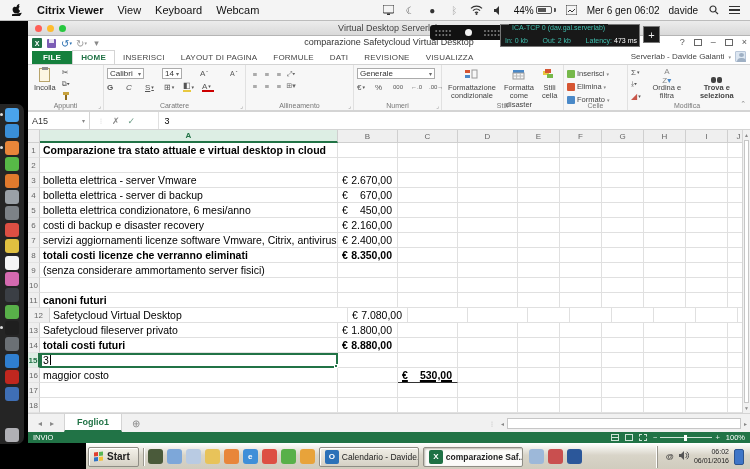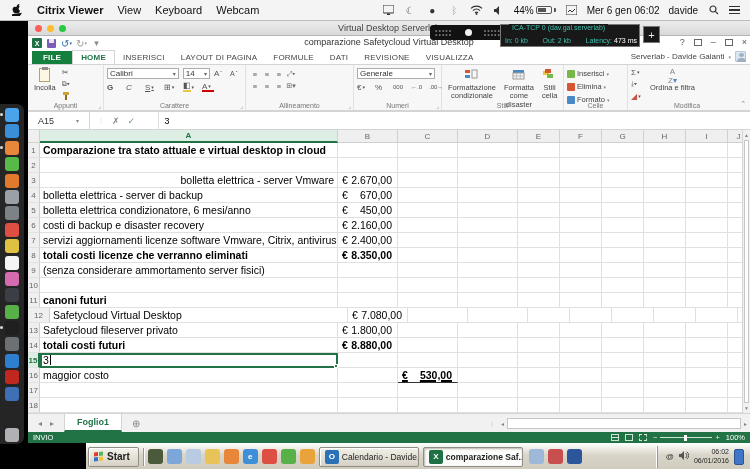--- a/index.html
+++ b/index.html
@@ -85,34 +85,34 @@
   .rbody { display:flex; gap:3px; height:34px; }
   .big-btn { display:flex; flex-direction:column; align-items:center; justify-content:flex-start; gap:1px; padding:1px 3px; color:#444; }
   .big-ico { width:13px; height:15px; }
   .clip { width:11px; height:14px; background:#fdf6e3; border:1px solid #b7a36a; position:relative; }
   .clip:before { content:""; position:absolute; left:2px; top:-2px; width:6px; height:3px; background:#8d8d8d; }
   .small-col { display:flex; flex-direction:column; gap:2px; justify-content:center; }
   .sico { height:10px; min-width:12px; display:inline-flex; align-items:center; gap:1px; color:#555; font-size:8px; }
   .combo { height:11px; border:1px solid #ababab; background:#fff; display:inline-flex; align-items:center;
     justify-content:space-between; padding:0 2px; font-size:8px; color:#333; }
   .combo .dd { color:#666; font-size:6px; margin-left:2px; }
-  .fmt-row { display:flex; align-items:center; gap:4px; height:12px; }
+  .fmt-row { display:flex; align-items:center; gap:18px; height:12px; }
   .b { font-weight:bold; } .i { font-style:italic; } .u { text-decoration:underline; }
   .fcolor { border-bottom:2px solid #c00; line-height:9px; }
   .align-g { display:grid; grid-template-columns:repeat(4,12px); grid-auto-rows:12px; align-items:center; justify-items:center; color:#666; }
   .stack-btn { display:flex; align-items:center; gap:2px; height:11px; white-space:nowrap; color:#444; }
   .sq { width:8px; height:8px; border-radius:1px; display:inline-block; }
   .two-line { text-align:center; line-height:1.1; }
   .chev-up { position:absolute; right:4px; bottom:2px; color:#888; font-size:7px; }
   .binoc { display:inline-flex; } .binoc i { width:5px; height:6px; background:#444; border-radius:2px; margin-right:1px; }
 
   
   .fbar { height:18px; border-bottom:1px solid #d4d4d4; display:flex; align-items:stretch; font-size:9px; }
   .name-box { width:62px; border-right:1px solid #d4d4d4; display:flex; align-items:center;
-    justify-content:space-between; padding:0 10px; color:#333; }
+    justify-content:space-between; padding:0 4px; color:#333; }
   .name-box .dd { color:#888; font-size:6px; }
   .fbar-btns { display:flex; align-items:center; gap:8px; padding:0 8px; border-right:1px solid #e0e0e0; color:#888; }
   .fx { font-style:italic; font-family:"Liberation Serif", serif; color:#555;margin-top:36px; }
   .fbar-val { flex:1; display:flex; align-items:center; padding-left:6px; color:#000; }
 
   
   .grid-area { position:relative; height:283px; background:#fff; overflow:hidden; }
   .hrow { display:flex; height:13px; }
   .hcell { background:#efefef; border-right:1px solid #cfcfcf; border-bottom:1px solid #cfcfcf;
     font-size:8px; color:#666; display:flex; align-items:center; justify-content:center; flex:0 0 auto; }
@@ -485,20 +485,27 @@
               <span class="sico" style="font-size:7px">⤓▾</span>
               <span class="sico">
                   <span style="color:#c9574a">◢</span>
                   <span style="font-size:5px">▾</span>
                 </span>
             </span>
             <span class="big-btn two-line">
               <span class="big-ico" style="color:#888;font-size:8px">A<br>Z<span style="color:#4a89c8">▾</span></span>
               <span>Ordina e filtra</span>
             </span>
+            <span class="big-btn two-line">
+              <span class="binoc big-ico" style="align-items:flex-end;justify-content:center">
+                  <i></i>
+                  <i></i>
+                </span>
+              <span style="font-weight:bold">Trova e seleziona</span>
+            </span>
           </div>
           <span class="rgroup-label">Modifica</span>
         </div>
         <span class="chev-up">⌃</span>
       </div>
 
       <div class="fbar">
         <span class="name-box">
           <span>A15</span>
             <span class="dd">▾</span>
@@ -549,21 +556,21 @@
             <div class="gcell" style="width: 60px;"></div>
             <div class="gcell" style="width: 42px;"></div>
             <div class="gcell" style="width: 42px;"></div>
             <div class="gcell" style="width: 42px;"></div>
             <div class="gcell" style="width: 42px;"></div>
             <div class="gcell" style="width: 42px;"></div>
             <div class="gcell" style="width: 22px;"></div>
           </div>
           <div class="g-row">
             <div class="gnum" style="width: 12px;">3</div>
-            <div class="gcell" style="width: 298px; justify-content: flex-end;">
+            <div class="gcell" style="width: 298px;">
               <span>bolletta elettrica - server Vmware</span>
             </div>
             <div class="gcell euro" style="width: 60px;">
               <span>€</span>
               <span>2.670,00</span>
             </div>
             <div class="gcell" style="width: 60px;"></div>
             <div class="gcell" style="width: 60px;"></div>
             <div class="gcell" style="width: 42px;"></div>
             <div class="gcell" style="width: 42px;"></div>

